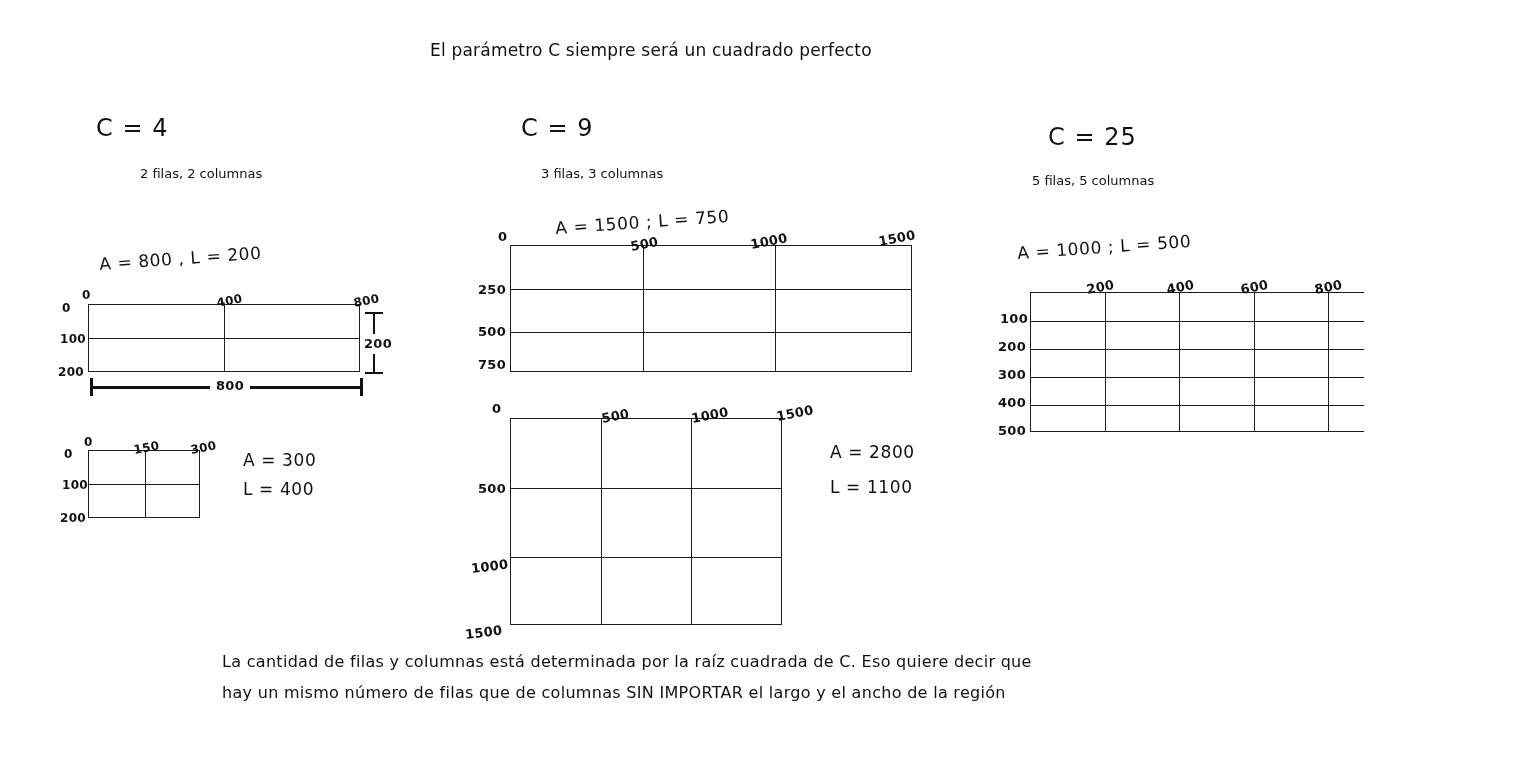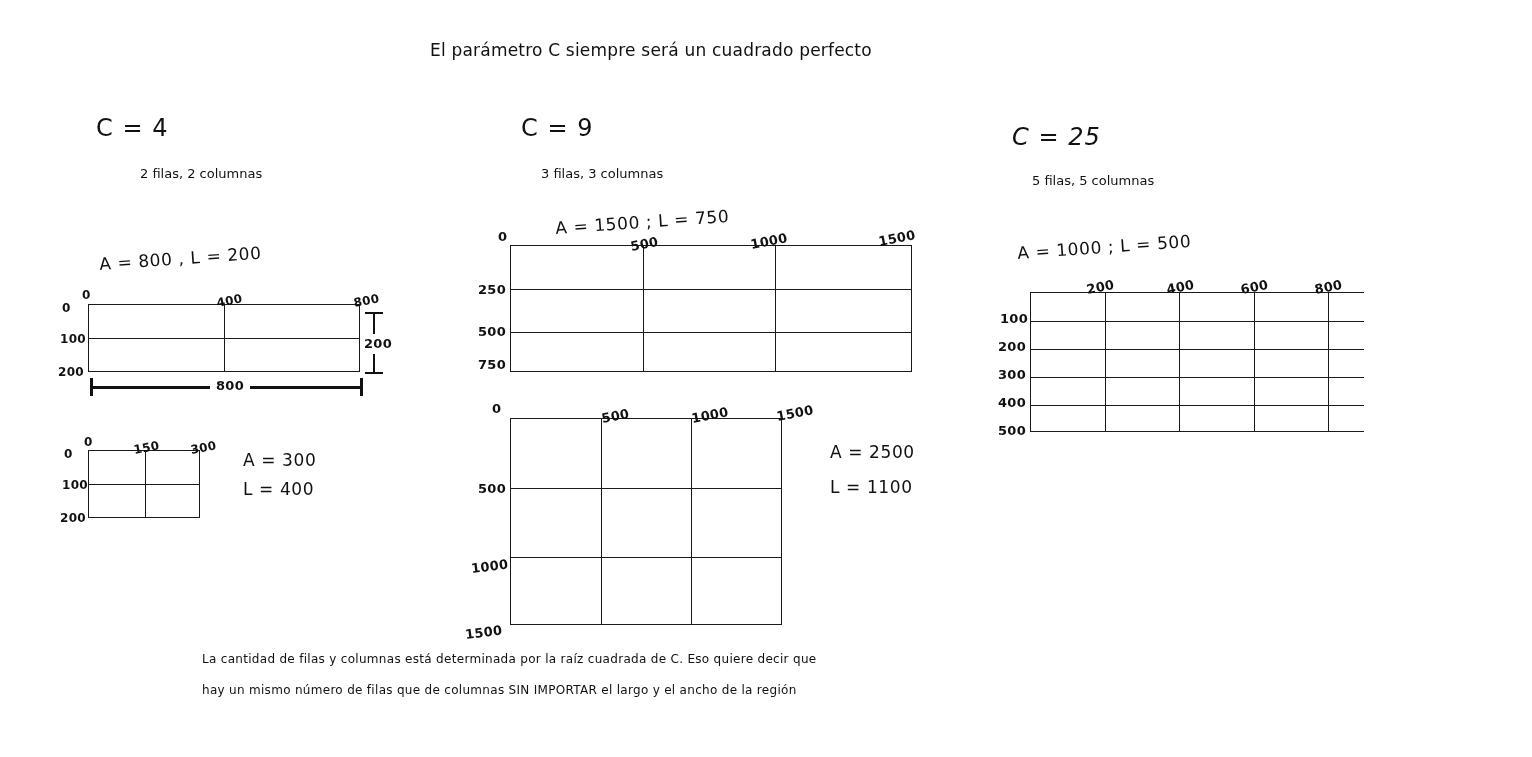--- a/index.html
+++ b/index.html
@@ -41,23 +41,24 @@
     font-size: 12px;
     font-weight: bold;
     letter-spacing: 0.3px;
   }
   .tickBig {
     font-size: 13px;
     font-weight: bold;
     letter-spacing: 0.3px;
   }
   .bottomText {
-    font-size: 12px;
+    font-size: 16px;
     letter-spacing: 0.3px;
     line-height: 1.55;
+    margin-left: 20px;
   }
   .grid {
     position: absolute;
     box-sizing: border-box;
     border: 1.6px solid #1a1a1a;
   }
   .gline {
     position: absolute;
     background: #1a1a1a;
   }
@@ -146,24 +147,24 @@
     <div class="gline v" style="left:180px;"></div>
   </div>
   <div class="txt tickBig" style="left:492px; top:402px;">0</div>
   <div class="txt tickBig rot-10" style="left:603px; top:412px;">500</div>
   <div class="txt tickBig rot-10" style="left:693px; top:412px;">1000</div>
   <div class="txt tickBig rot-10" style="left:778px; top:410px;">1500</div>
   <div class="txt tickBig" style="left:478px; top:482px;">500</div>
   <div class="txt tickBig rot-6" style="left:472px; top:562px;">1000</div>
   <div class="txt tickBig rot-6" style="left:466px; top:628px;">1500</div>
 
-  <div class="txt annot" style="left:830px; top:444px;">A = 2500</div>
+  <div class="txt annot" style="left:830px; top:444px;">A = 2800</div>
   <div class="txt annot" style="left:830px; top:479px;">L = 1100</div>
 
-  <div class="txt caseLabel" style="left:1012px; top:125px;font-style:italic;">C = 25</div>
+  <div class="txt caseLabel" style="left:1048px; top:125px;">C = 25</div>
   <div class="txt subLabel" style="left:1032px; top:174px;">5 filas, 5 columnas</div>
 
   <div class="txt annot rot-3" style="left:1018px; top:245px;">A = 1000  ;   L = 500</div>
 
   <div class="grid" style="left:1030px; top:292px; width:372px; height:140px;">
     <div class="gline h" style="top:28px;"></div>
     <div class="gline h" style="top:56px;"></div>
     <div class="gline h" style="top:84px;"></div>
     <div class="gline h" style="top:112px;"></div>
     <div class="gline v" style="left:74px;"></div>

